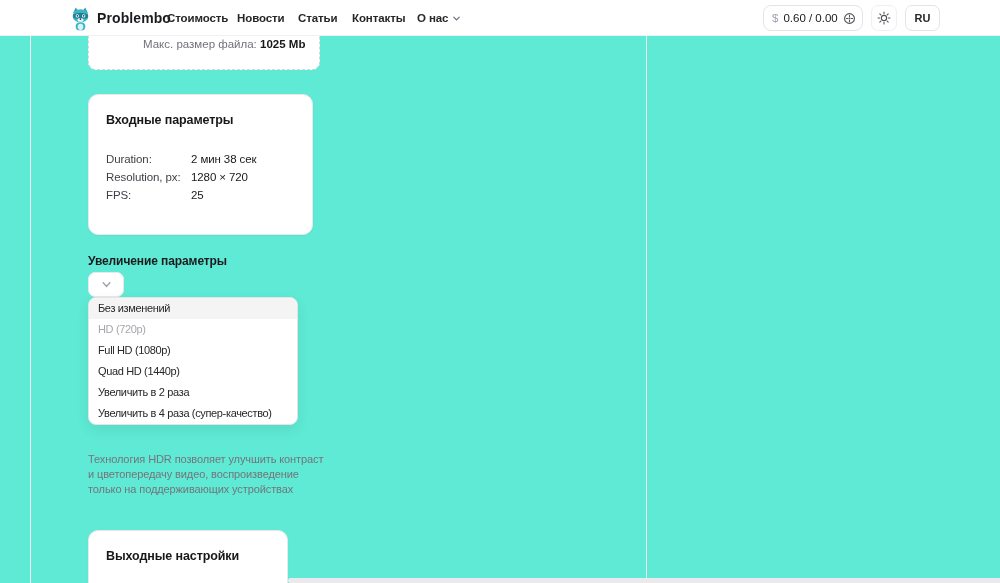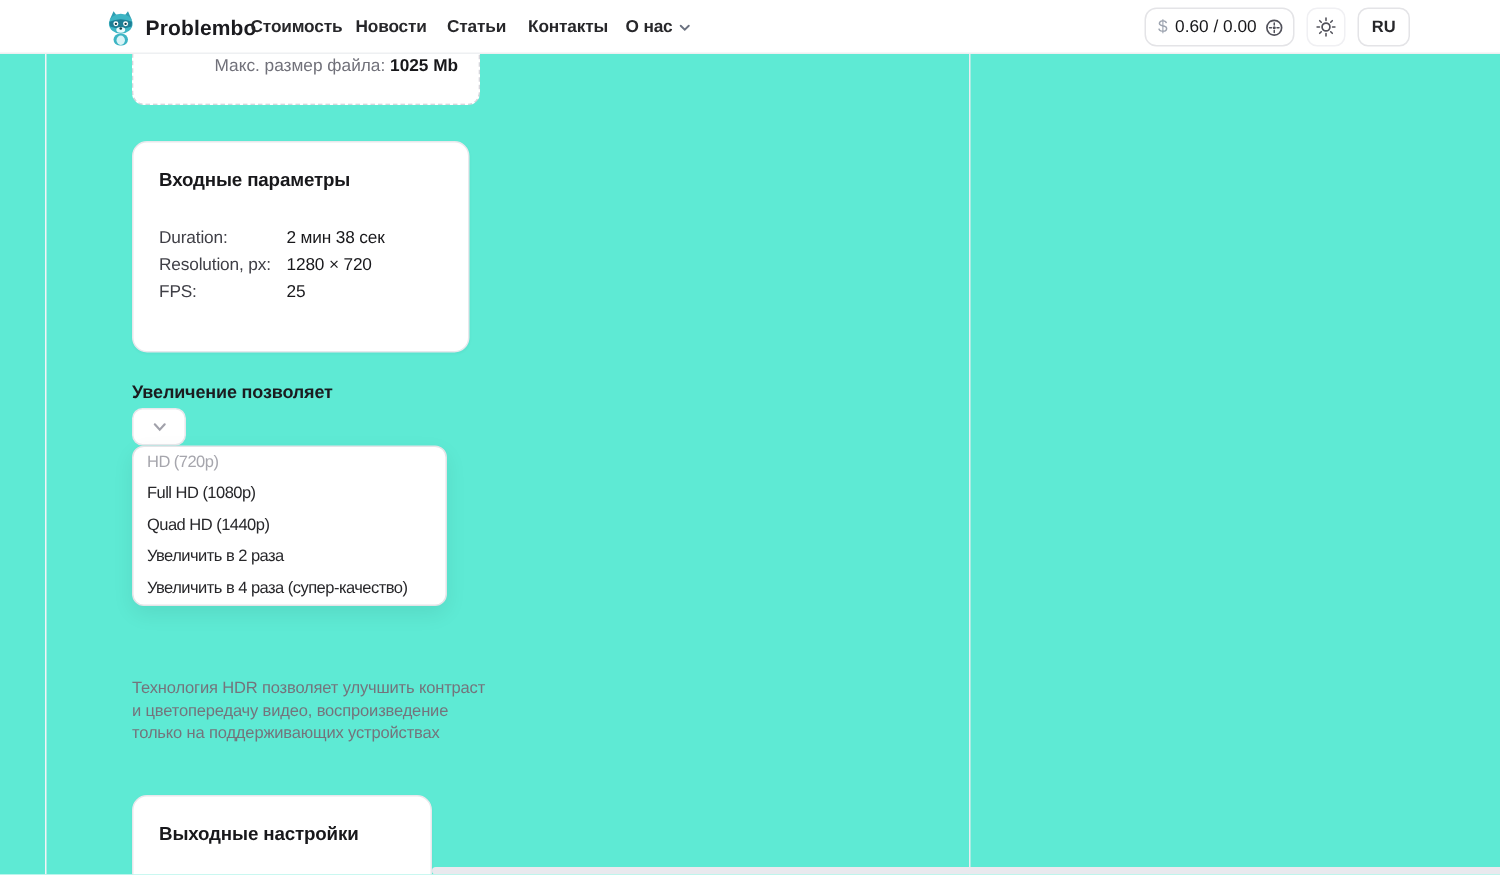--- a/index.html
+++ b/index.html
@@ -187,31 +187,32 @@
         <span class="plabel">Resolution, px:</span>
         <span class="pvalue">1280 × 720</span>
       </div>
       <div class="prow">
         <span class="plabel">FPS:</span>
         <span class="pvalue">25</span>
       </div>
     </div>
   </div>
 
-  <div class="abs res-label">Увеличение позволяет</div>
+  <div class="abs res-label">Увеличение параметры</div>
 
   <div class="abs select-box">
     <span>
       <svg width="11" height="11" viewBox="0 0 10 10">
           <path d="M2 3.5 L5 6.8 L8 3.5" fill="none" stroke="#a1a1aa" stroke-width="1.3" stroke-linecap="round"></path>
         </svg>
     </span>
   </div>
 
   <div class="abs dropdown">
+    <div class="opt sel">Без изменений</div>
     <div class="opt dis">HD (720p)</div>
     <div class="opt">Full HD (1080p)</div>
     <div class="opt">Quad HD (1440p)</div>
     <div class="opt">Увеличить в 2 раза</div>
     <div class="opt">Увеличить в 4 раза (супер-качество)</div>
   </div>
 
   <div class="abs hdr-note">Технология HDR позволяет улучшить контраст и цветопередачу видео, воспроизведение только на поддерживающих устройствах</div>
 
   <div class="abs card card2">

